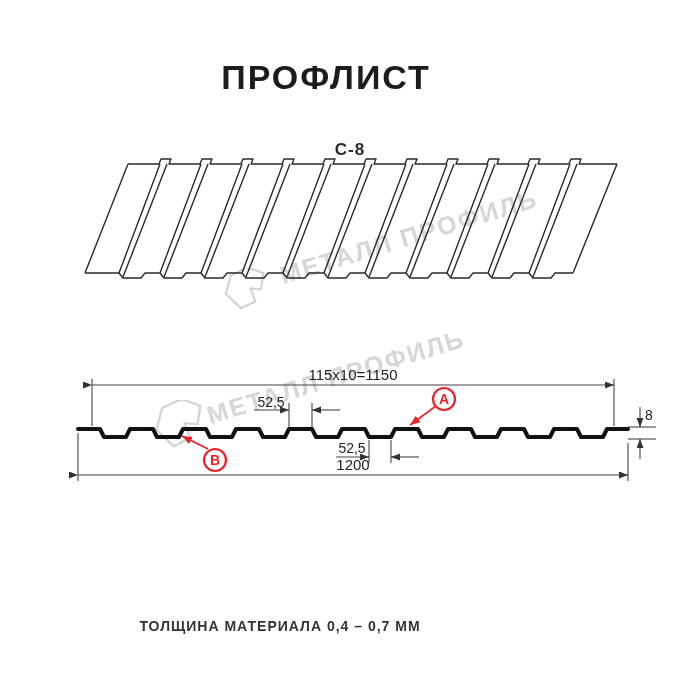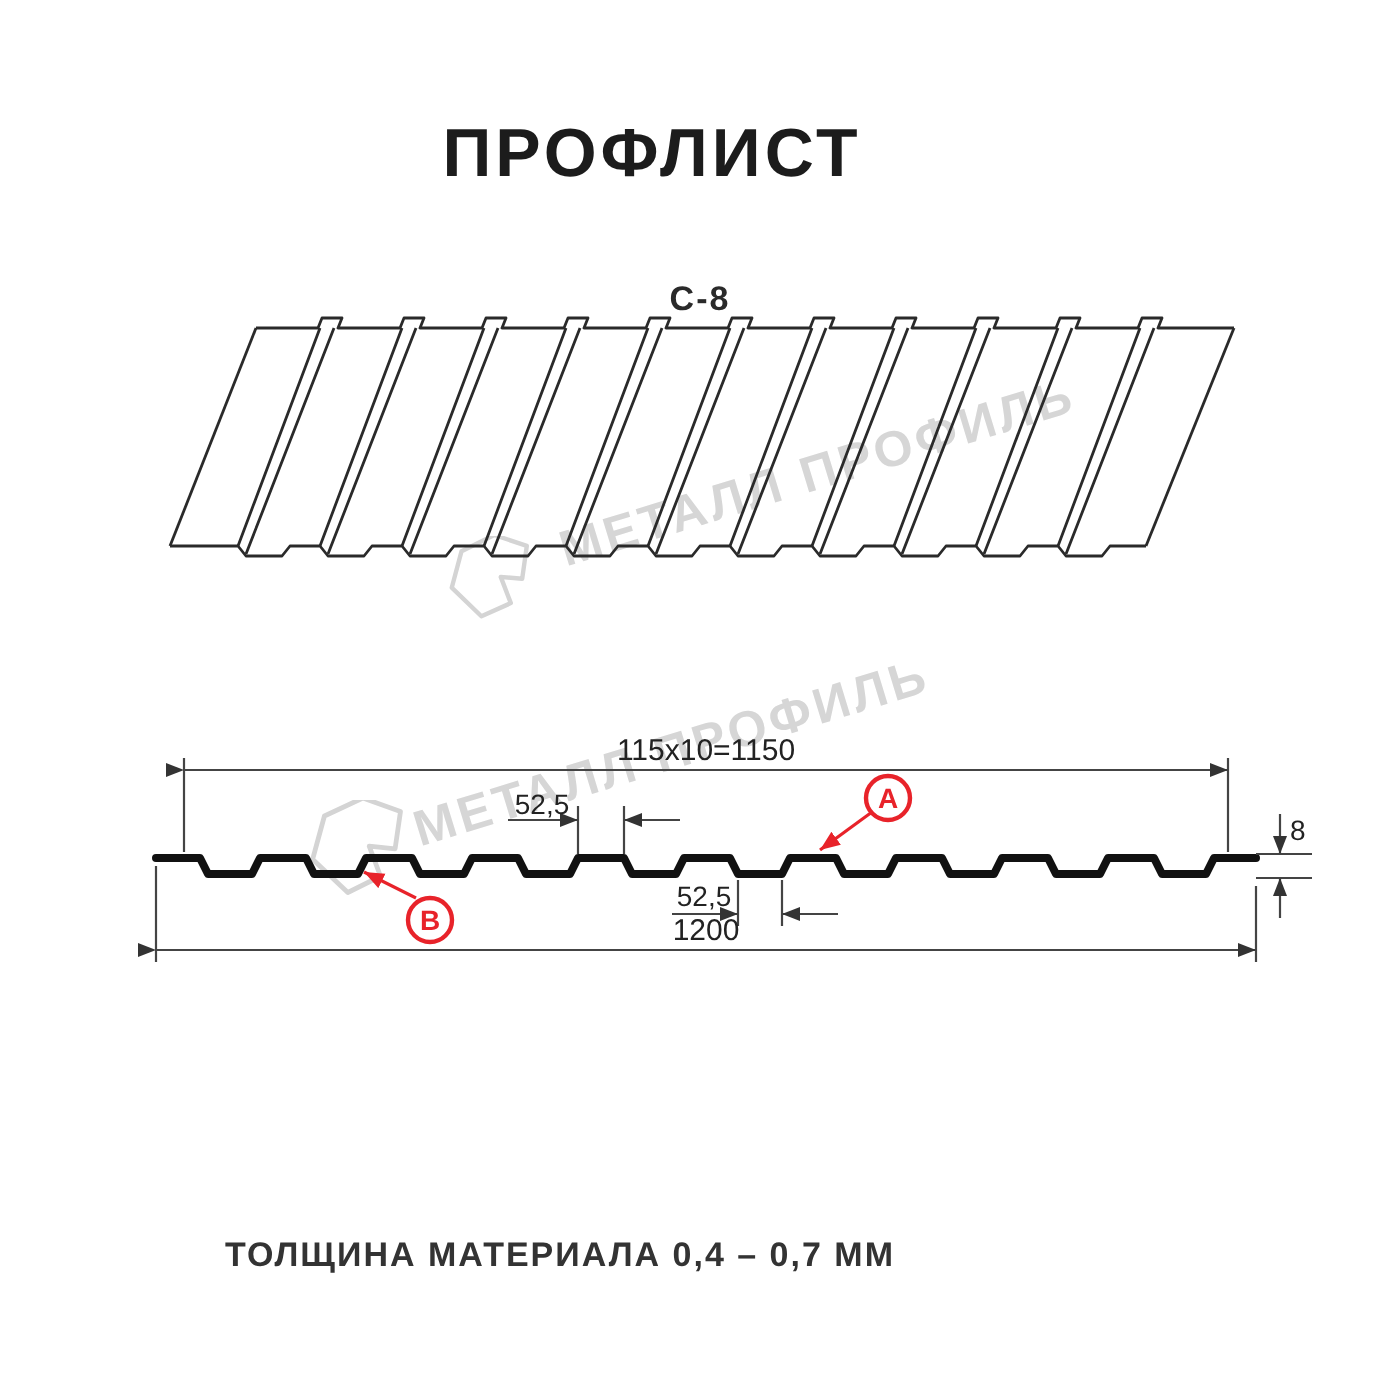--- a/index.html
+++ b/index.html
@@ -10,21 +10,21 @@
   .title{
     position:absolute;left:0;top:58px;width:652px;text-align:center;
     font-size:34px;font-weight:800;letter-spacing:2px;color:#1c1c1c;
   }
   .subtitle{
     position:absolute;left:0;top:100px;width:700px;text-align:center;
     font-size:17px;font-weight:700;letter-spacing:1px;color:#2a2a2a;margin-top:40px;
   }
   .footer{
     position:absolute;left:0;top:618px;width:560px;text-align:center;
-    font-size:17px;font-weight:600;letter-spacing:1px;color:#333;
+    font-size:14px;font-weight:600;letter-spacing:1px;color:#333;
   }
   .watermark{
     position:absolute;white-space:nowrap;color:#d6d6d6;
     font-size:25px;font-weight:700;letter-spacing:2px;
     transform:rotate(-17deg);transform-origin:left bottom;z-index:1;
   }
   .wm-top{left:285px;top:261px;}
   .wm-bottom{left:212px;top:401px;}
   .wm-logo{position:absolute;z-index:1;}
   .wm-logo-top{left:222px;top:268px;}

